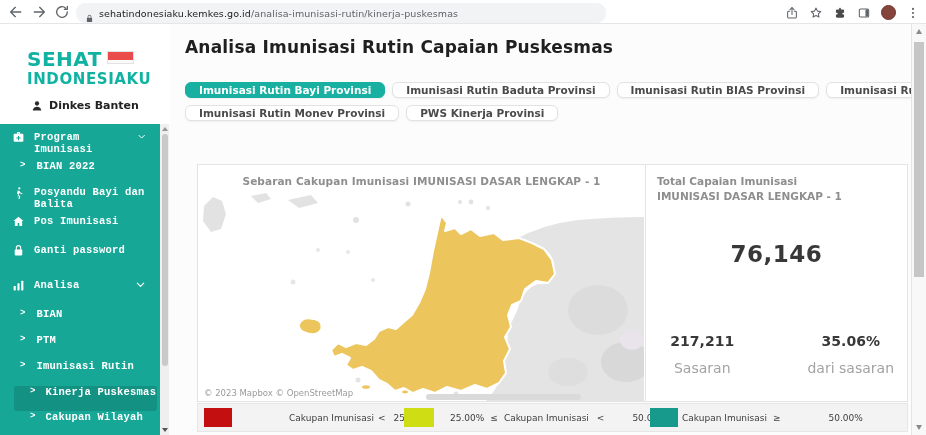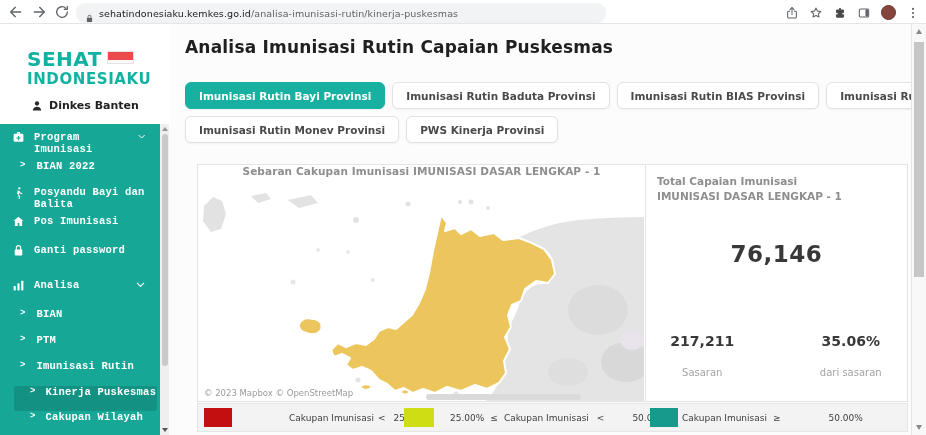--- a/index.html
+++ b/index.html
@@ -51,41 +51,41 @@
   .sb-thumb { position:absolute; top:10px; left:1.5px; width:6px; height:232px; background:#c9c9c9; border-radius:3px; }
   .tri { width:0; height:0; position:absolute; left:1.5px; }
   .tri.up { top:3px; border-left:3px solid transparent; border-right:3px solid transparent; border-bottom:4px solid #969696; }
   .tri.dn { bottom:3px; border-left:3px solid transparent; border-right:3px solid transparent; border-top:4px solid #555; }
 
   
   .main { position:absolute; top:24px; left:169px; width:742px; height:411px; background:#fcfcfc; }
   .title { position:absolute; left:16px; top:13px; font-size:17px; font-weight:700; color:#1f1f1f; letter-spacing:.2px; }
   .tabs { position:absolute; left:16px; top:58px; }
   .trow { display:flex; gap:7px; margin-bottom:7px; }
-  .tab { height:27px; padding:0 13px; border-radius:6px; background:#fff; border:1px solid #e2e2e2;
+  .tab { height:16px; padding:0 13px; border-radius:6px; background:#fff; border:1px solid #e2e2e2;
          font-size:10.5px; font-weight:600; color:#4a4a4a; display:flex; align-items:center;
          box-shadow:0 1px 2px rgba(0,0,0,.05); font-family:inherit; cursor:pointer; white-space:nowrap; }
   .tab.active { background:#18b1a1; border-color:#18b1a1; color:#fff; }
 
   .card { position:absolute; left:28px; top:140px; width:711px; height:238px; background:#fff;
           border:1px solid #e4e4e4; display:flex; }
   .map-panel { width:448px; position:relative; border-right:1px solid #e4e4e4; overflow:hidden; }
-  .map-title { text-align:center; font-size:10.5px; font-weight:600; color:#8e8e8e; letter-spacing:.1px; }
+  .map-title { margin-top:10px; text-align:center; font-size:10.5px; font-weight:600; color:#8e8e8e; letter-spacing:.1px; }
   .map-svg { position:absolute; left:0; top:25px; width:446px; height:211px; }
   .attrib { position:absolute; left:6px; bottom:3px; font-size:8.5px; color:#9b9b9b; z-index:3; }
   .hscroll { position:absolute; left:228px; bottom:1px; width:155px; height:6px; background:#dadada; border-radius:3px; z-index:3; }
 
   .stats { flex:1; position:relative; }
   .stats-head { padding:9px 0 0 11px; font-size:10.5px; font-weight:600; color:#8e8e8e; line-height:1.45; }
   .total { position:absolute; top:76px; width:100%; text-align:center; font-size:23px; font-weight:700;
            color:#383838; letter-spacing:.5px; }
   .cols { position:absolute; top:168px; width:100%; display:flex;gap:36px; }
   .col { flex:1; text-align:center; }
   .col .v { font-size:14px; font-weight:700; color:#383838; }
-  .col .l { font-size:10px; color:#a3a3a3; margin-top:18px; }
+  .col .l { font-size:14px; color:#a3a3a3; margin-top:11px; }
 
   .legend { position:absolute; left:28px; top:379px; width:711px; height:29px; background:#f3f3f3;
             border:1px solid #e6e6e6; }
   .lg { position:absolute; top:0; height:100%; display:flex; align-items:center; font-size:9px; color:#3e3e3e; }
   .lg .sw { width:28px; height:19px; flex:0 0 28px; }
   #lg1 { left:6px; } #lg2 { left:206px; } #lg3 { left:452px; }
   #lg2 .sw { width:30px; flex-basis:30px; }
   .ml57{margin-left:57px} .ml48{margin-left:48px} .ml28{margin-left:28px} .ml16{margin-left:16px} .ml8{margin-left:8px} .ml6{margin-left:6px} .ml4{margin-left:4px}
 
   

